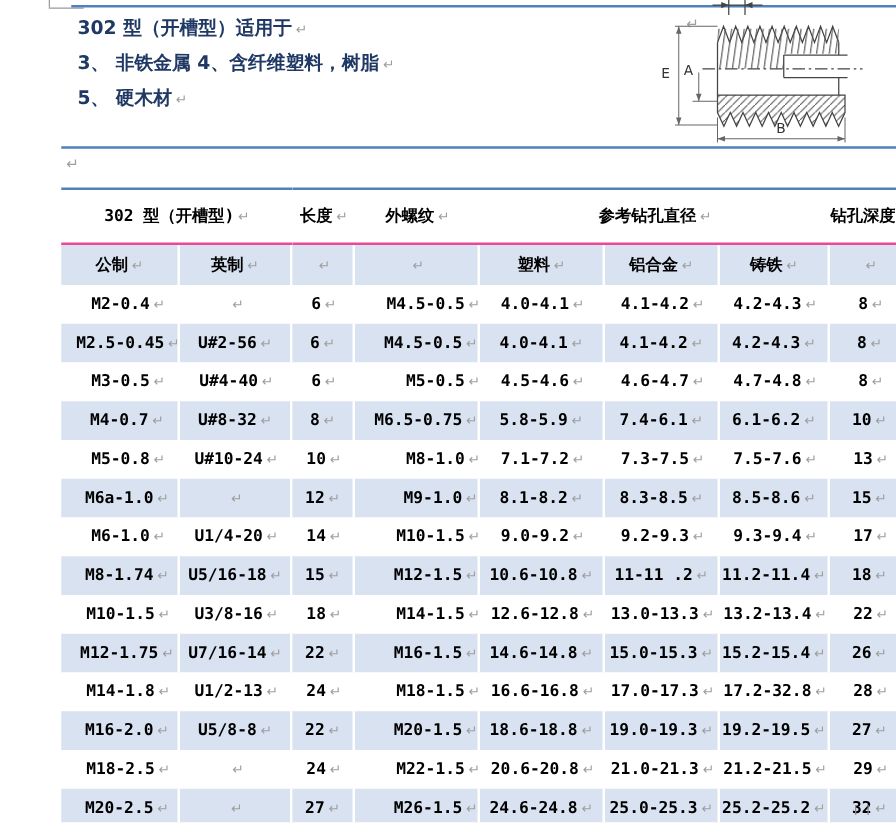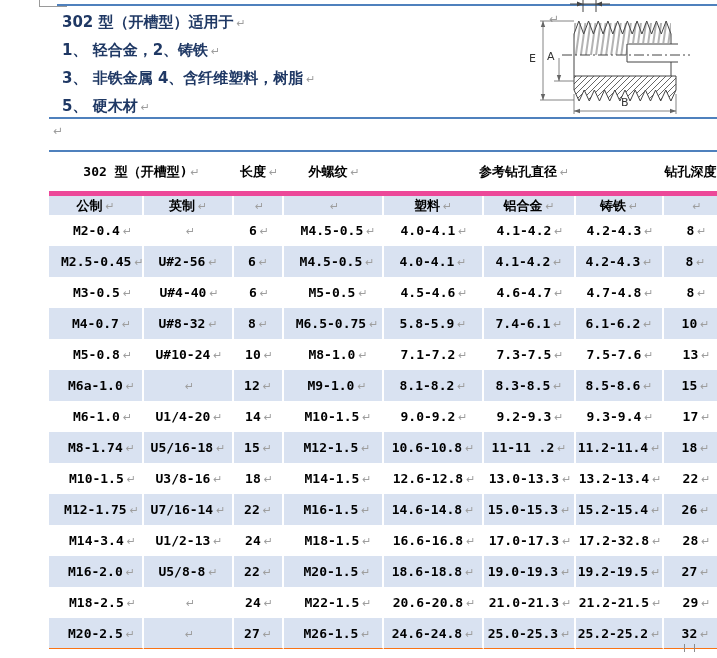--- a/index.html
+++ b/index.html
@@ -19,44 +19,43 @@
   .float-pilcrow{position:absolute;color:#9e9e9e;font-size:12px;}
   
   .diagram{position:absolute;left:497px;top:0;width:200px;height:122px;}
   .diagram text{font-family:"DejaVu Sans",sans-serif;font-size:11px;fill:#333;}
   
   table.spec{position:absolute;left:20px;top:150px;width:697px;border-collapse:separate;
              border-spacing:0;table-layout:fixed;color:#000;
              font-family:"DejaVu Sans Mono","DejaVu Sans",monospace;font-size:13px;font-weight:bold;}
   table.spec th,table.spec td{padding:0;margin:0;box-sizing:border-box;vertical-align:middle;
              overflow:hidden;white-space:nowrap;text-align:center;}
-  tr.h1 th{height:46px;background:#ffffff;border-top:2px solid #4F81BD;border-bottom:5px solid #ec4899;}
-  tr.h2 th{height:19px;background:#D9E2F1;}
+  tr.h1 th{height:46px;background:#ffffff;border-top:2px solid #4F81BD;border-bottom:2px solid #ec4899;}
+  tr.h2 th{height:32px;background:#D9E2F1;}
   tbody td{height:31px;background:#ffffff;}
   tbody tr.shaded td{background:#D9E2F1;}
   tr.h2 th:not(:last-child), tbody tr.shaded td:not(:last-child){border-right:2px solid #ffffff;}
   tbody td:nth-child(1){text-align:center;padding-left:12px;}
-  tbody td:nth-child(4){text-align:center;padding-left:8px;}
+  tbody td:nth-child(4){text-align:right;padding-left:8px;}
   tbody tr:last-child td{border-bottom:1px solid #f97316;}
   
   .handle-tick{position:absolute;width:1px;height:8px;background:#8c8c8c;top:644px;}
 </style>
 </head>
 <body>
 
 <div class="page">
 
   <div class="corner-v"></div>
   <div class="corner-h"></div>
   <div class="top-line"></div>
   <div class="top-right-tick"></div>
 
   <div class="intro">
     <div><span>302 型（开槽型）适用于</span><span class="pilcrow">↵</span></div>
-    <div><span>1、 轻合金，2、铸铁</span><span class="pilcrow">↵</span></div>
     <div><span>3、 非铁金属 4、含纤维塑料，树脂</span><span class="pilcrow">↵</span></div>
     <div><span>5、 硬木材</span><span class="pilcrow">↵</span></div>
   </div>
 
   <span class="float-pilcrow" style="left:520px;top:12px;">↵</span>
   <span class="float-pilcrow" style="left:697px;top:12px;">↵</span>
 
   <svg class="diagram" viewBox="0 0 200 122">
     <defs>
       <pattern id="vh" width="5" height="10" patternUnits="userSpaceOnUse" patternTransform="rotate(8)">
@@ -250,21 +249,21 @@
           <td><span>U7/16-14</span><span class="pilcrow">↵</span></td>
           <td><span>22</span><span class="pilcrow">↵</span></td>
           <td><span>M16-1.5</span><span class="pilcrow">↵</span></td>
           <td><span>14.6-14.8</span><span class="pilcrow">↵</span></td>
           <td><span>15.0-15.3</span><span class="pilcrow">↵</span></td>
           <td><span>15.2-15.4</span><span class="pilcrow">↵</span></td>
           <td><span>26</span><span class="pilcrow">↵</span></td>
           <td><span></span><span class="pilcrow">↵</span></td>
         </tr>
         <tr>
-          <td><span>M14-3.4</span><span class="pilcrow">↵</span></td>
+          <td><span>M14-1.8</span><span class="pilcrow">↵</span></td>
           <td><span>U1/2-13</span><span class="pilcrow">↵</span></td>
           <td><span>24</span><span class="pilcrow">↵</span></td>
           <td><span>M18-1.5</span><span class="pilcrow">↵</span></td>
           <td><span>16.6-16.8</span><span class="pilcrow">↵</span></td>
           <td><span>17.0-17.3</span><span class="pilcrow">↵</span></td>
           <td><span>17.2-32.8</span><span class="pilcrow">↵</span></td>
           <td><span>28</span><span class="pilcrow">↵</span></td>
           <td><span></span><span class="pilcrow">↵</span></td>
         </tr>
         <tr class="shaded">

